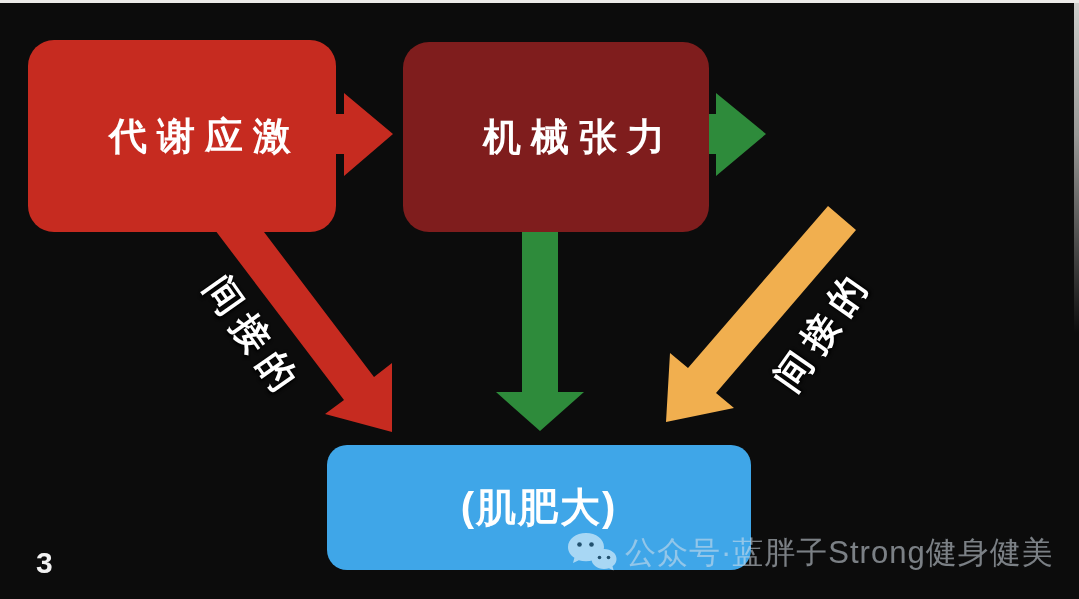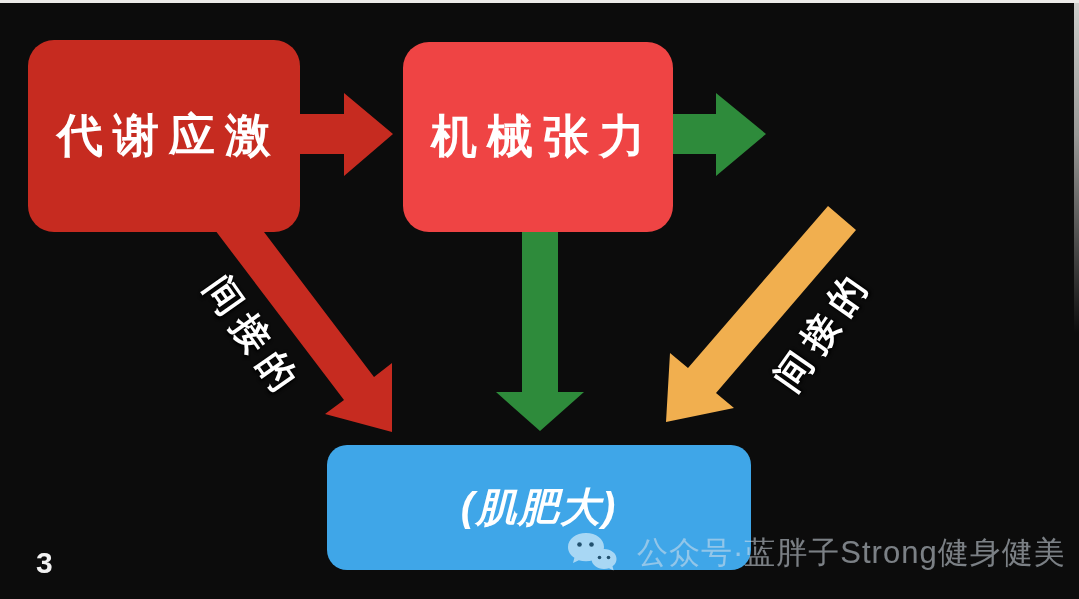--- a/index.html
+++ b/index.html
@@ -25,56 +25,57 @@
   .node{
     position:absolute;
     display:flex;align-items:center;justify-content:center;
     z-index:2;
     color:#ffffff;
     font-weight:bold;
     text-align:center;
   }
   .node-top{
     border-radius:26px;
-    font-size:46px;
+    font-size:38px;
     letter-spacing:10px;
     text-indent:10px;
+    padding-left:36px;
   }
   .node-metabolic{left:28px;top:40px;width:272px;height:192px;}
   .node-mechanical{left:403px;top:42px;width:270px;height:190px;}
   .node-damage{left:775px;top:40px;width:273px;height:190px;}
   .node-growth{
     left:327px;top:445px;width:424px;height:125px;
     border-radius:20px;
     flex-direction:column;
     line-height:1.02;
   }
   .node-growth .main-line{font-size:46px;letter-spacing:8px;text-indent:8px;}
-  .node-growth .sub-line{font-size:40px;letter-spacing:2px;font-style:italic;}
+  .node-growth .sub-line{font-size:40px;letter-spacing:2px;}
   .edge-label{
     position:absolute;
     z-index:3;
     color:#ffffff;
     font-weight:bold;
     font-size:37px;
     letter-spacing:9px;
     white-space:nowrap;
     text-shadow:2px 2px 3px rgba(0,0,0,0.85), -1px -1px 2px rgba(0,0,0,0.6);
   }
   .edge-label-left{
     left:253px;top:337px;
     transform:translate(-50%,-50%) rotate(55deg);
   }
   .edge-label-right{
     left:823px;top:330px;
     transform:translate(-50%,-50%) rotate(-55deg);
   }
   .watermark{
     position:absolute;left:566px;top:531px;
-    display:flex;align-items:center;gap:19px;
+    display:flex;align-items:center;gap:7px;
     z-index:4;
     color:rgba(215,224,233,0.55);
     font-size:31px;
     letter-spacing:1px;
     white-space:nowrap;
   }
   .watermark .wm-icon{opacity:0.55;}
   .page-number{
     position:absolute;left:36px;top:546px;
     z-index:4;
@@ -101,21 +102,21 @@
 
     <polygon points="522,220 558,220 558,392 584,392 540,431 496,392 522,392" fill="#2e8b3b"></polygon>
 
     <polygon points="828,206 688,368 670,353 666,422 734,408 716,393 856,230" fill="#f1af4f"></polygon>
   </svg>
 
   <div class="node node-top node-metabolic" style="background: rgb(198, 43, 32);">
     <span>代谢应激</span>
   </div>
 
-  <div class="node node-top node-mechanical" style="background: #ef4444;">
+  <div class="node node-top node-mechanical" style="background: #7f1d1d;">
     <span>机械张力</span>
   </div>
 
 
   <div class="node node-growth" style="background: rgb(63, 166, 232);">
     <span class="sub-line">(肌肥大)</span>
   </div>
 
   <div class="edge-label edge-label-left">间接的</div>
 

